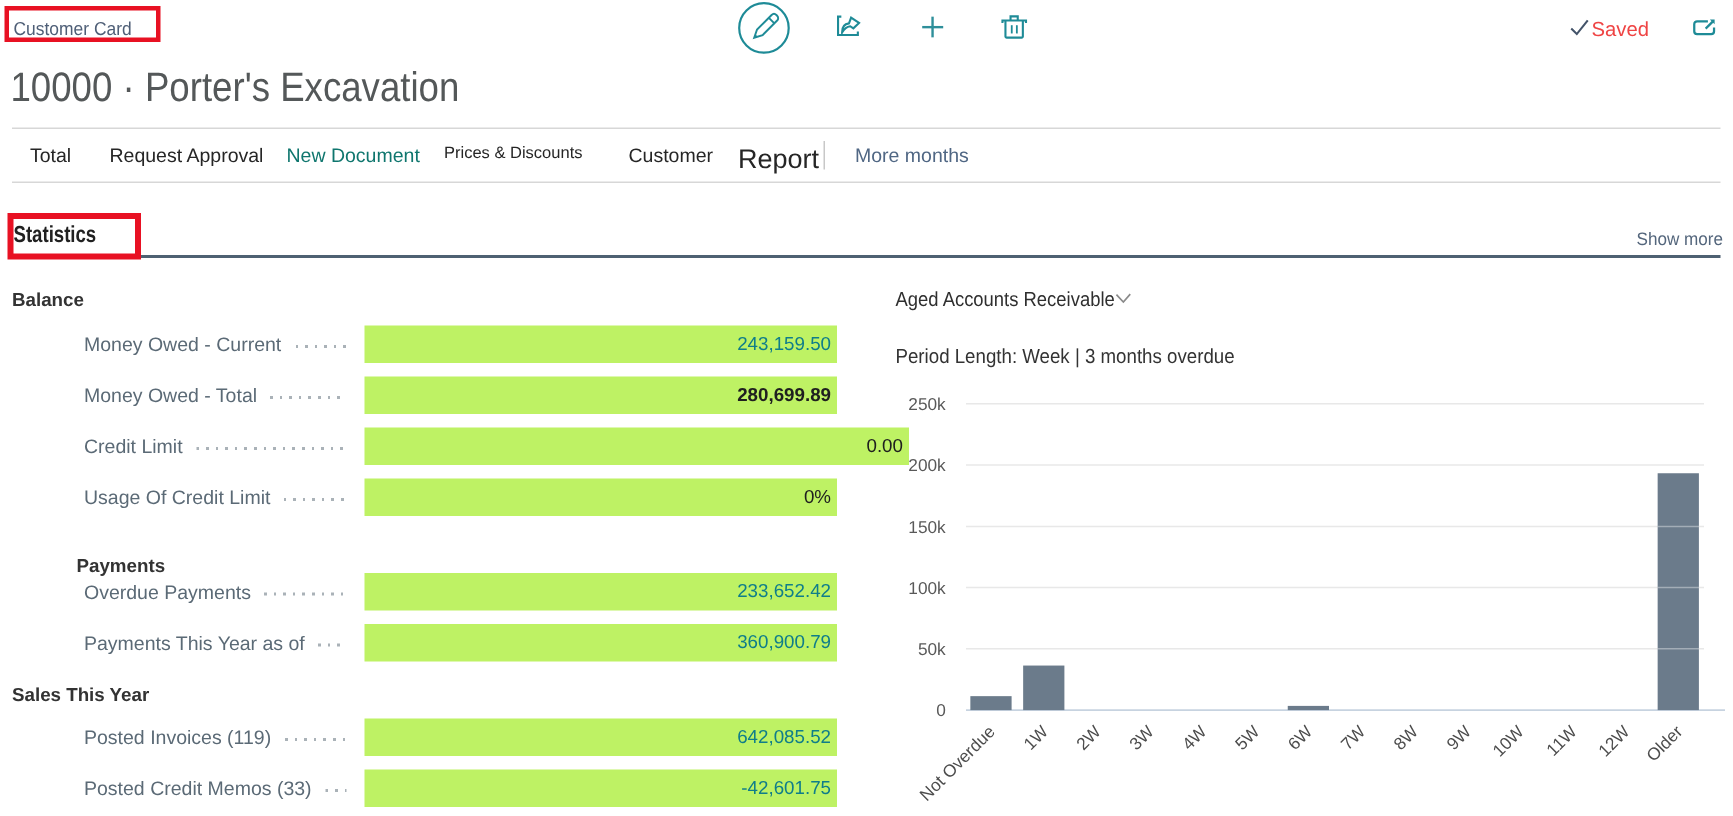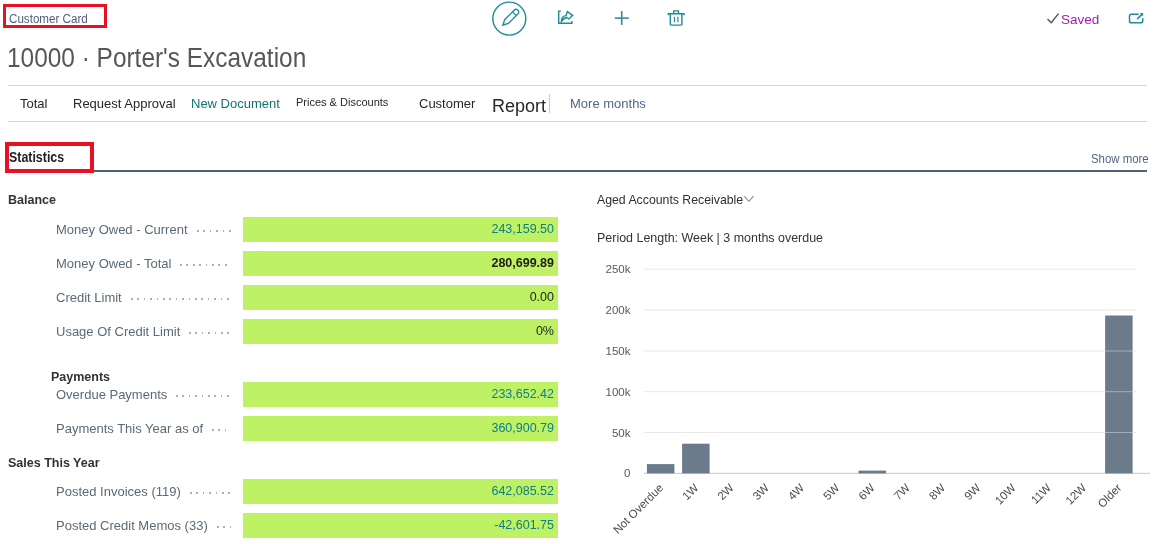--- a/index.html
+++ b/index.html
@@ -16,21 +16,21 @@
         background-position:0 0;background-repeat:repeat-x;align-self:center;}
 </style>
 </head>
 <body>
 
 <div class="abs" style="left:9px;top:12px;font-size:12.5px;color:#4e5e76;transform:scaleX(0.93);transform-origin:0 0;white-space:nowrap;">Customer Card</div>
 <div class="abs" style="left:2.5px;top:4px;width:98px;height:18px;border:3px solid #e81123;"></div>
 
 <div class="abs" style="left:7px;top:42.3px;font-size:27.5px;color:#545859;transform:scaleX(0.888);transform-origin:0 0;white-space:nowrap;">10000 · Porter's Excavation</div>
 
-<div class="abs" style="left:1061px;top:12px;font-size:13.5px;color:#a21caf;">Saved</div>
+<div class="abs" style="left:1061px;top:12px;font-size:13.5px;color:#ef4444;">Saved</div>
 
 <div class="abs" style="left:8px;top:85px;width:1139px;height:35px;border-top:1px solid #d7d7d7;border-bottom:1px solid #d7d7d7;"></div>
 <div class="abs" style="left:20px;top:96px;font-size:13px;color:#262626;">Total</div>
 <div class="abs" style="left:73px;top:96px;font-size:13px;color:#262626;">Request Approval</div>
 <div class="abs" style="left:191px;top:96px;font-size:13px;color:#0f766e;text-align:right;">New Document</div>
 <div class="abs" style="left:296px;top:96px;font-size:11px;color:#262626;">Prices &amp; Discounts</div>
 <div class="abs" style="left:419px;top:96px;font-size:13px;color:#262626;">Customer</div>
 <div class="abs" style="left:492px;top:96px;font-size:18px;color:#262626;">Report</div>
 <div class="abs" style="left:549px;top:94px;width:1px;height:19px;background:#c8c8c8;"></div>
 <div class="abs" style="left:570px;top:96px;font-size:13px;color:#506784;">More months</div>
@@ -55,21 +55,21 @@
     <span class="dots"></span>
   </div>
 <div class="box" style="top:251px;">
     <span class="val" style="color:#1f1f1f;font-weight:bold;">280,699.89</span>
   </div>
 
 <div class="row-label" style="top:285px;height:25px;">
     <span class="lbl">Credit Limit</span>
     <span class="dots"></span>
   </div>
-<div class="box" style="top:285px;">
+<div class="box" style="top:285px;padding-left:48px;">
     <span class="val" style="color:#1f1f1f;">0.00</span>
   </div>
 
 <div class="row-label" style="top:319px;height:25px;">
     <span class="lbl">Usage Of Credit Limit</span>
     <span class="dots"></span>
   </div>
 <div class="box" style="top:319px;">
     <span class="val" style="color:#1f1f1f;">0%</span>
   </div>

